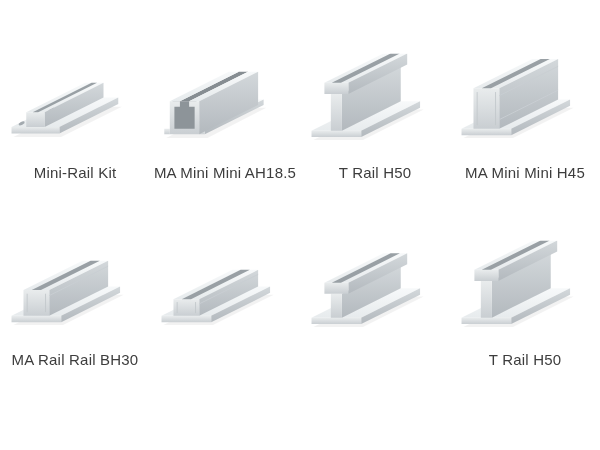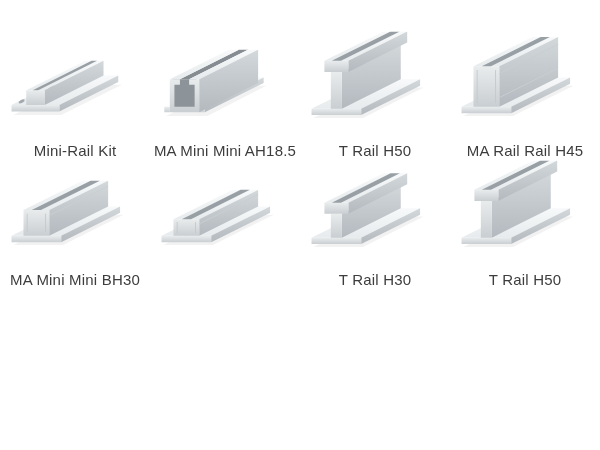--- a/index.html
+++ b/index.html
@@ -5,21 +5,22 @@
   html, body {
     width: 600px; height: 450px;
     margin: 0; padding: 0;
     background: #ffffff;
     font-family: "Liberation Sans", sans-serif;
     overflow: hidden;
   }
   .grid {
     display: grid;
     grid-template-columns: repeat(4, 150px);
-    padding-top: 30px;
+    padding-top: 52px;
+    row-gap: 58px;
   }
   figure { margin: 0; }
   .cell {
     display: flex;
     flex-direction: column;
     align-items: center;
     cursor: pointer;
   }
   .cell svg.rail {
     width: 138px;
@@ -167,41 +168,40 @@
     <svg class="rail" viewBox="0 0 150 110">
         <use href="#shape-t-rail-h50"></use>
       </svg>
     <figcaption class="cap">T Rail H50</figcaption>
   </figure>
 
   <figure class="cell">
     <svg class="rail" viewBox="0 0 150 110">
         <use href="#shape-flange-rail-h45"></use>
       </svg>
-    <figcaption class="cap">MA Rail Rail H45</figcaption>
+    <figcaption class="cap">MA Mini Mini H45</figcaption>
   </figure>
 
   <figure class="cell">
     <svg class="rail" viewBox="0 0 150 110">
         <use href="#shape-flange-rail-h30"></use>
       </svg>
-    <figcaption class="cap">MA Mini Mini BH30</figcaption>
+    <figcaption class="cap">MA Rail Rail BH30</figcaption>
   </figure>
 
   <figure class="cell">
     <svg class="rail" viewBox="0 0 150 110">
         <use href="#shape-flange-rail-h18"></use>
       </svg>
   </figure>
 
   <figure class="cell">
     <svg class="rail" viewBox="0 0 150 110">
         <use href="#shape-t-rail-h30"></use>
       </svg>
-    <figcaption class="cap">T Rail H30</figcaption>
   </figure>
 
   <figure class="cell">
     <svg class="rail" viewBox="0 0 150 110">
         <use href="#shape-t-rail-h50"></use>
       </svg>
     <figcaption class="cap">T Rail H50</figcaption>
   </figure>
 
 </div>

